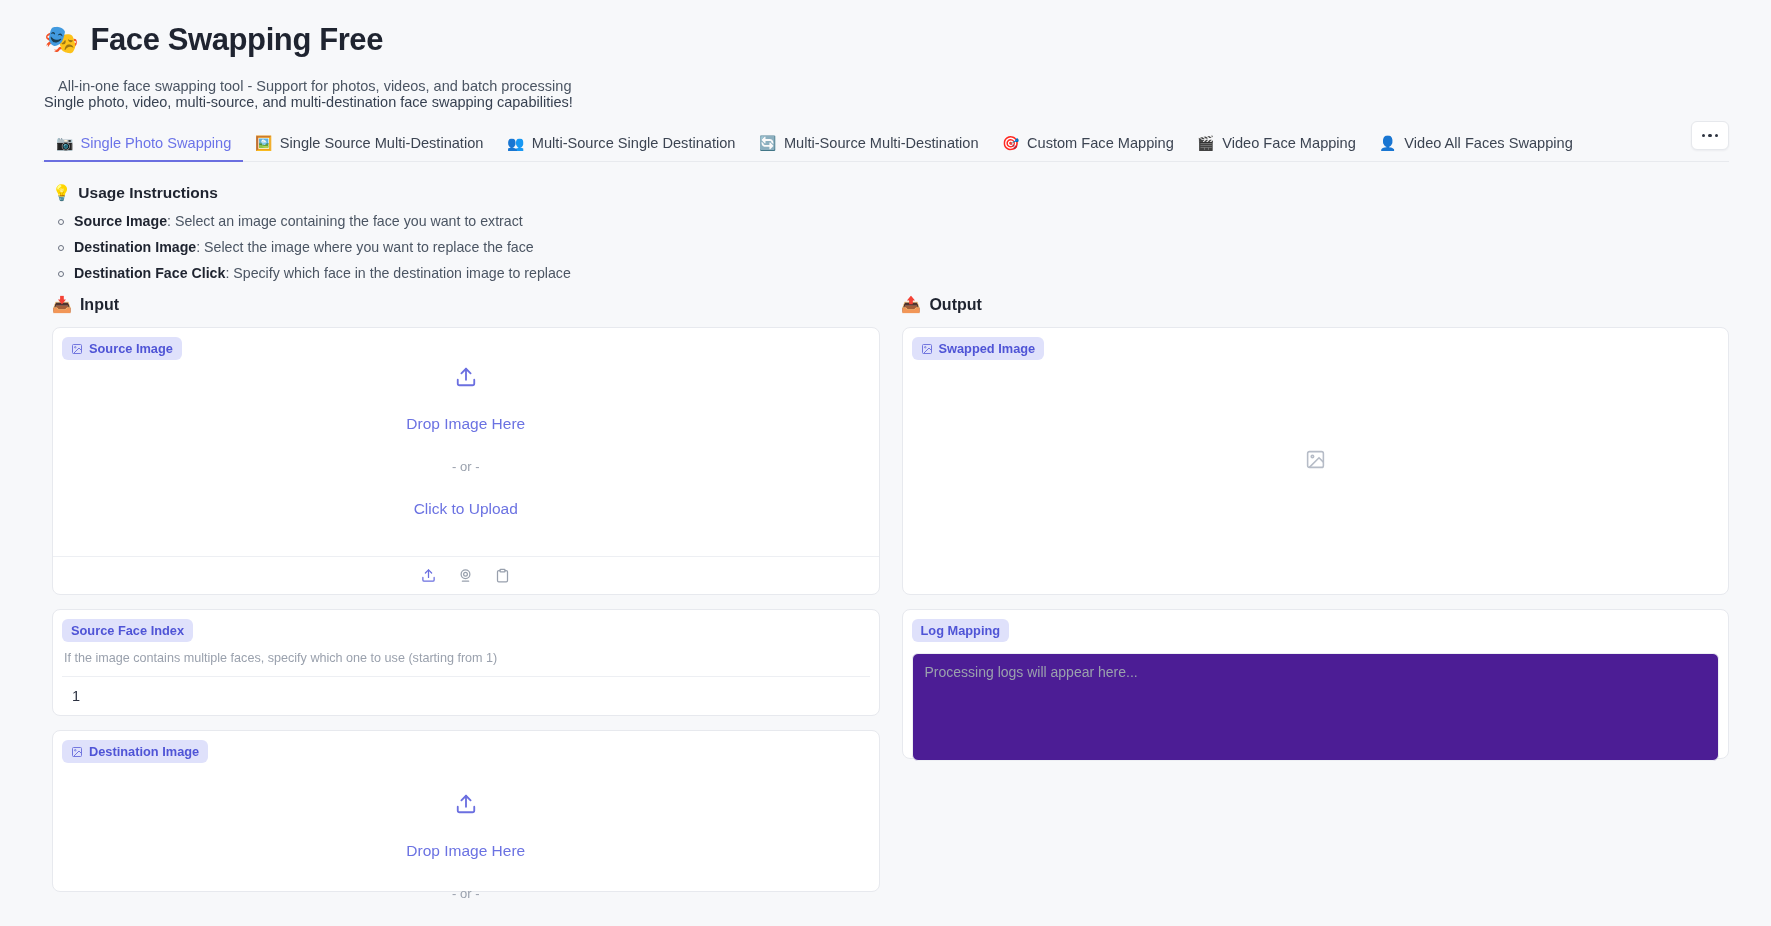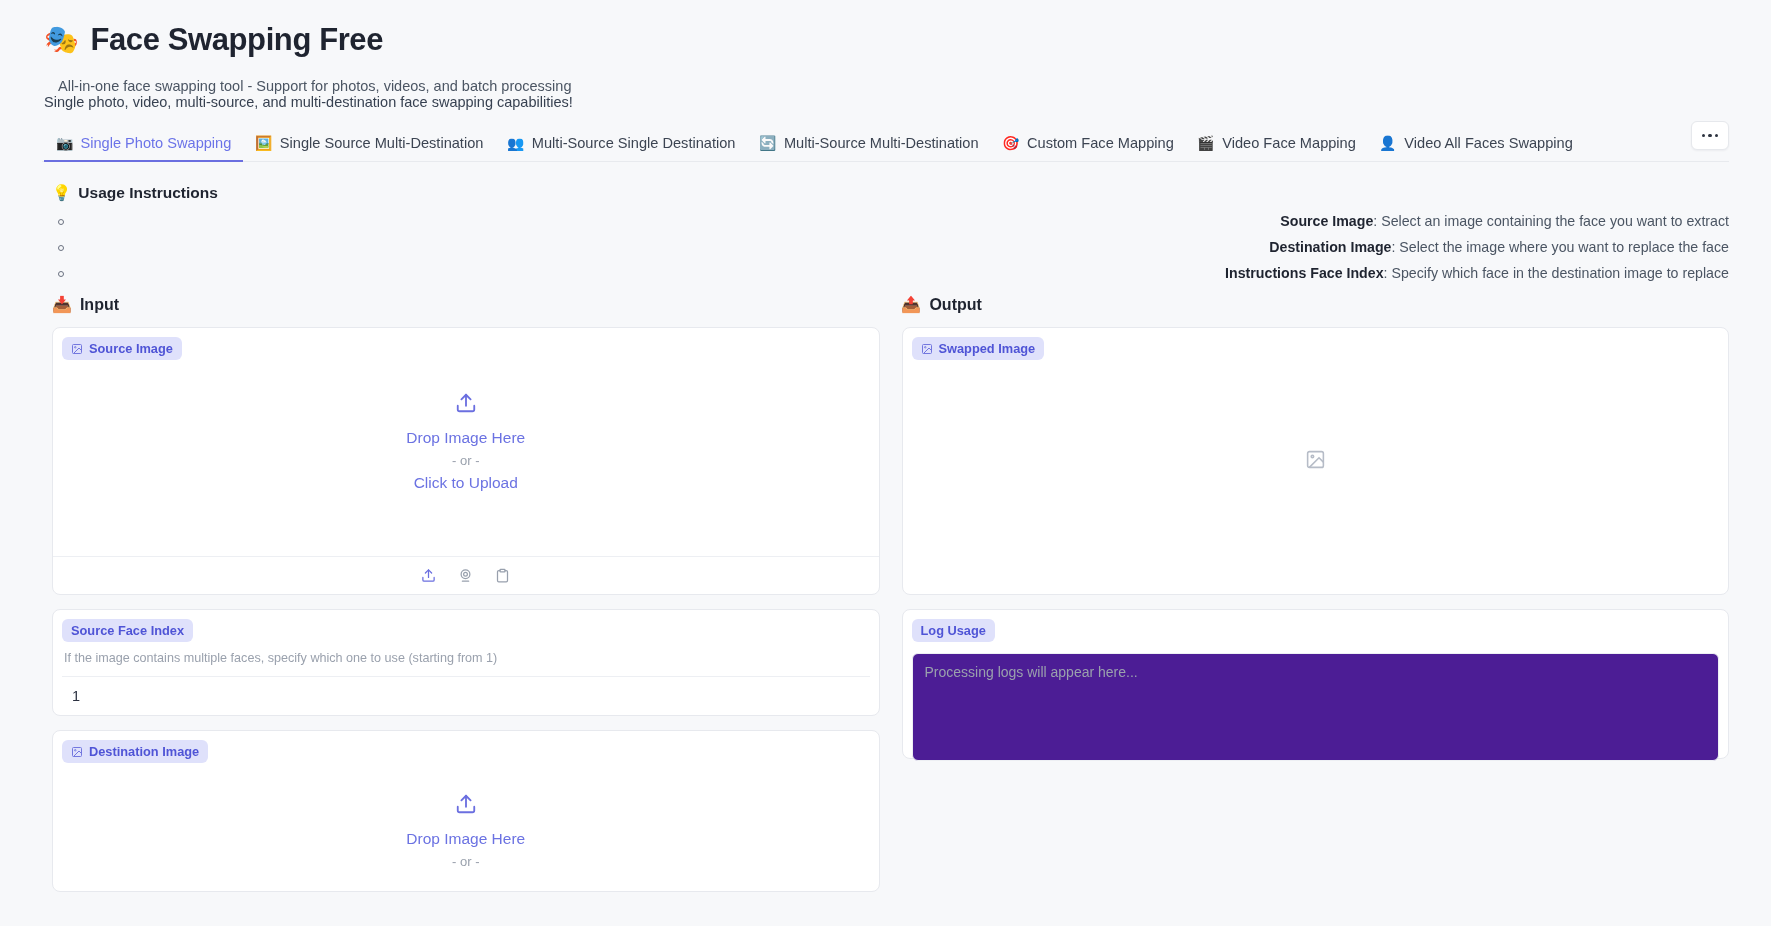--- a/index.html
+++ b/index.html
@@ -54,21 +54,21 @@
     box-shadow: 0 1px 2px rgba(16,24,40,.05);
   }
   .tab-overflow i { width: 3.5px; height: 3.5px; border-radius: 50%; background: #2d3340; display:block;}
 
   
   .usage { margin-top: 22px; padding-left: 10px; }
   .usage-title {
     font-size: 15.5px; font-weight: bold; color: #1f2430;
     display: flex; align-items: center; gap: 7px;
   }
-  .usage-list { margin: 11px 0 0 0; padding-left: 22px; list-style: none; text-align: right; }
+  .usage-list { margin: 11px 0 0 0; padding-left: 22px; list-style: none; }
   .usage-list li {
     font-size: 14.2px; color: #4b5563; margin-bottom: 10px; position: relative;
   }
   .usage-list li:before {
     content: ""; position: absolute; left: -16px; top: 6px;
     width: 4px; height: 4px; border-radius: 50%;
     border: 1px solid #6b7280;
   }
   .usage-list li b { color: #1f2430; font-weight: bold; }
 
@@ -91,25 +91,25 @@
     font-size: 12.8px; font-weight: bold;
     border-radius: 6px; padding: 4px 9px;
     position: absolute; top: 9px; left: 9px; z-index: 3;
   }
   .badge .b-ico { opacity: .75; display: flex; }
 
   .dropzone {
     height: 228px;
     display: flex; flex-direction: column;
     align-items: center; justify-content: center;
-    gap: 2px; cursor: pointer;
+    gap: 14px; cursor: pointer;
   }
   .dz-icon { color: #6b6fe0; margin-bottom: 9px; }
   .dz-main { font-size: 15.5px; color: #6b72e2; }
-  .dz-or { font-size: 13px; color: #9aa1ad; margin: 4px 0; }
+  .dz-or { font-size: 13px; color: #9aa1ad; margin: 12px 0; }
   .dz-link { font-size: 15.5px; color: #6b72e2; }
 
   .panel-tools {
     border-top: 1px solid #edeff3;
     height: 38px; display: flex; align-items: center; justify-content: center; gap: 22px;
   }
   .tool-ico { cursor: pointer; display: flex; color: #98a0ad; }
   .tool-ico.active { color: #6b6fe0; }
 
   
@@ -190,21 +190,21 @@
   </div>
 
   <div class="usage">
     <div class="usage-title">
       <span>💡</span>
       <span>Usage Instructions</span>
     </div>
     <ul class="usage-list">
       <li><b>Source Image</b><span>: Select an image containing the face you want to extract</span></li>
       <li><b>Destination Image</b><span>: Select the image where you want to replace the face</span></li>
-      <li><b>Instructions Face Index</b><span>: Specify which face in the destination image to replace</span></li>
+      <li><b>Destination Face Click</b><span>: Specify which face in the destination image to replace</span></li>
     </ul>
   </div>
 
   <div class="cols">
 
     <div class="col">
       <div class="section-head">
         <span>📥</span>
         <span>Input</span>
       </div>
@@ -307,19 +307,19 @@
         <span class="img-ph">
           <svg width="21" height="21" viewBox="0 0 24 24" fill="none" stroke="currentColor" stroke-width="1.8">
             <rect x="3" y="3" width="18" height="18" rx="2"></rect>
               <circle cx="8.5" cy="8.5" r="1.4"></circle>
               <path d="M21 15l-5-5L5 21"></path>
           </svg>
         </span>
       </div>
 
       <div class="panel log-panel">
-        <span class="field-badge">Log Usage</span>
+        <span class="field-badge">Log Mapping</span>
         <div class="log-area">Processing logs will appear here...</div>
       </div>
     </div>
 
   </div>
 </div>
 
 </body></html>

